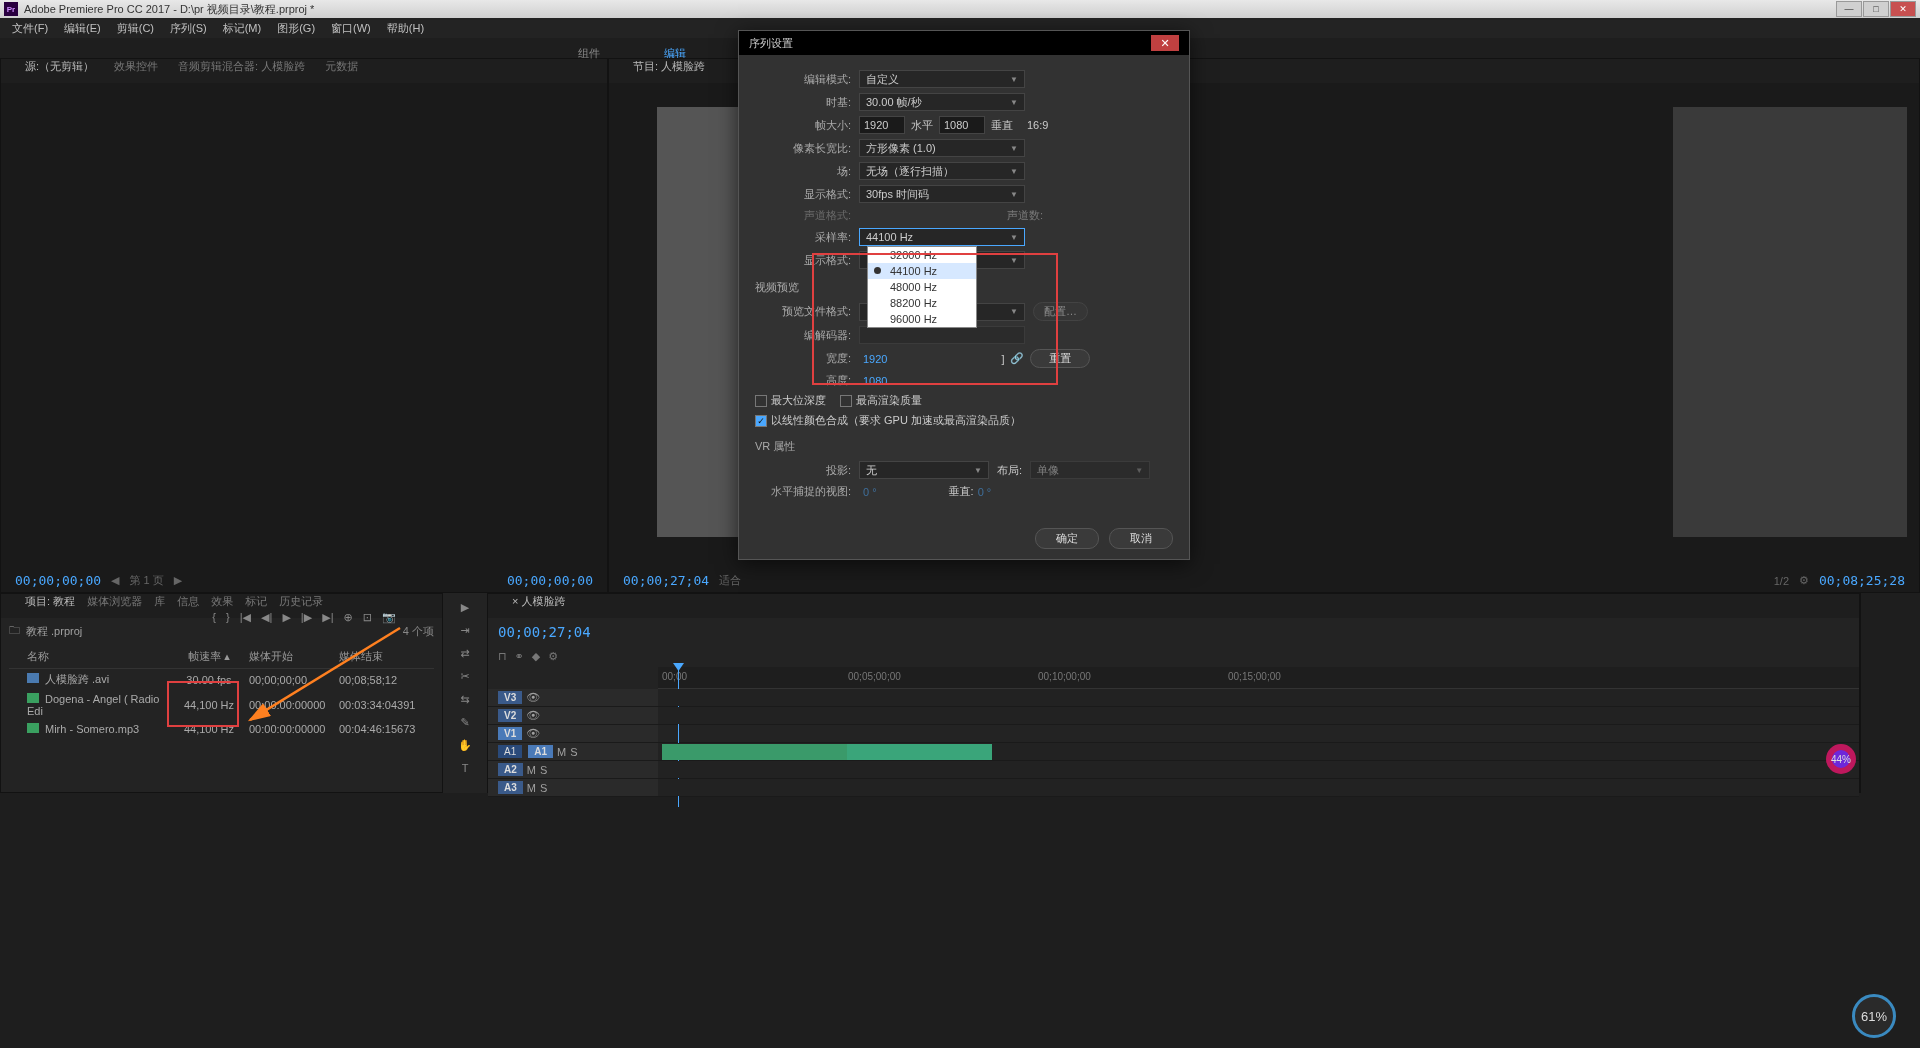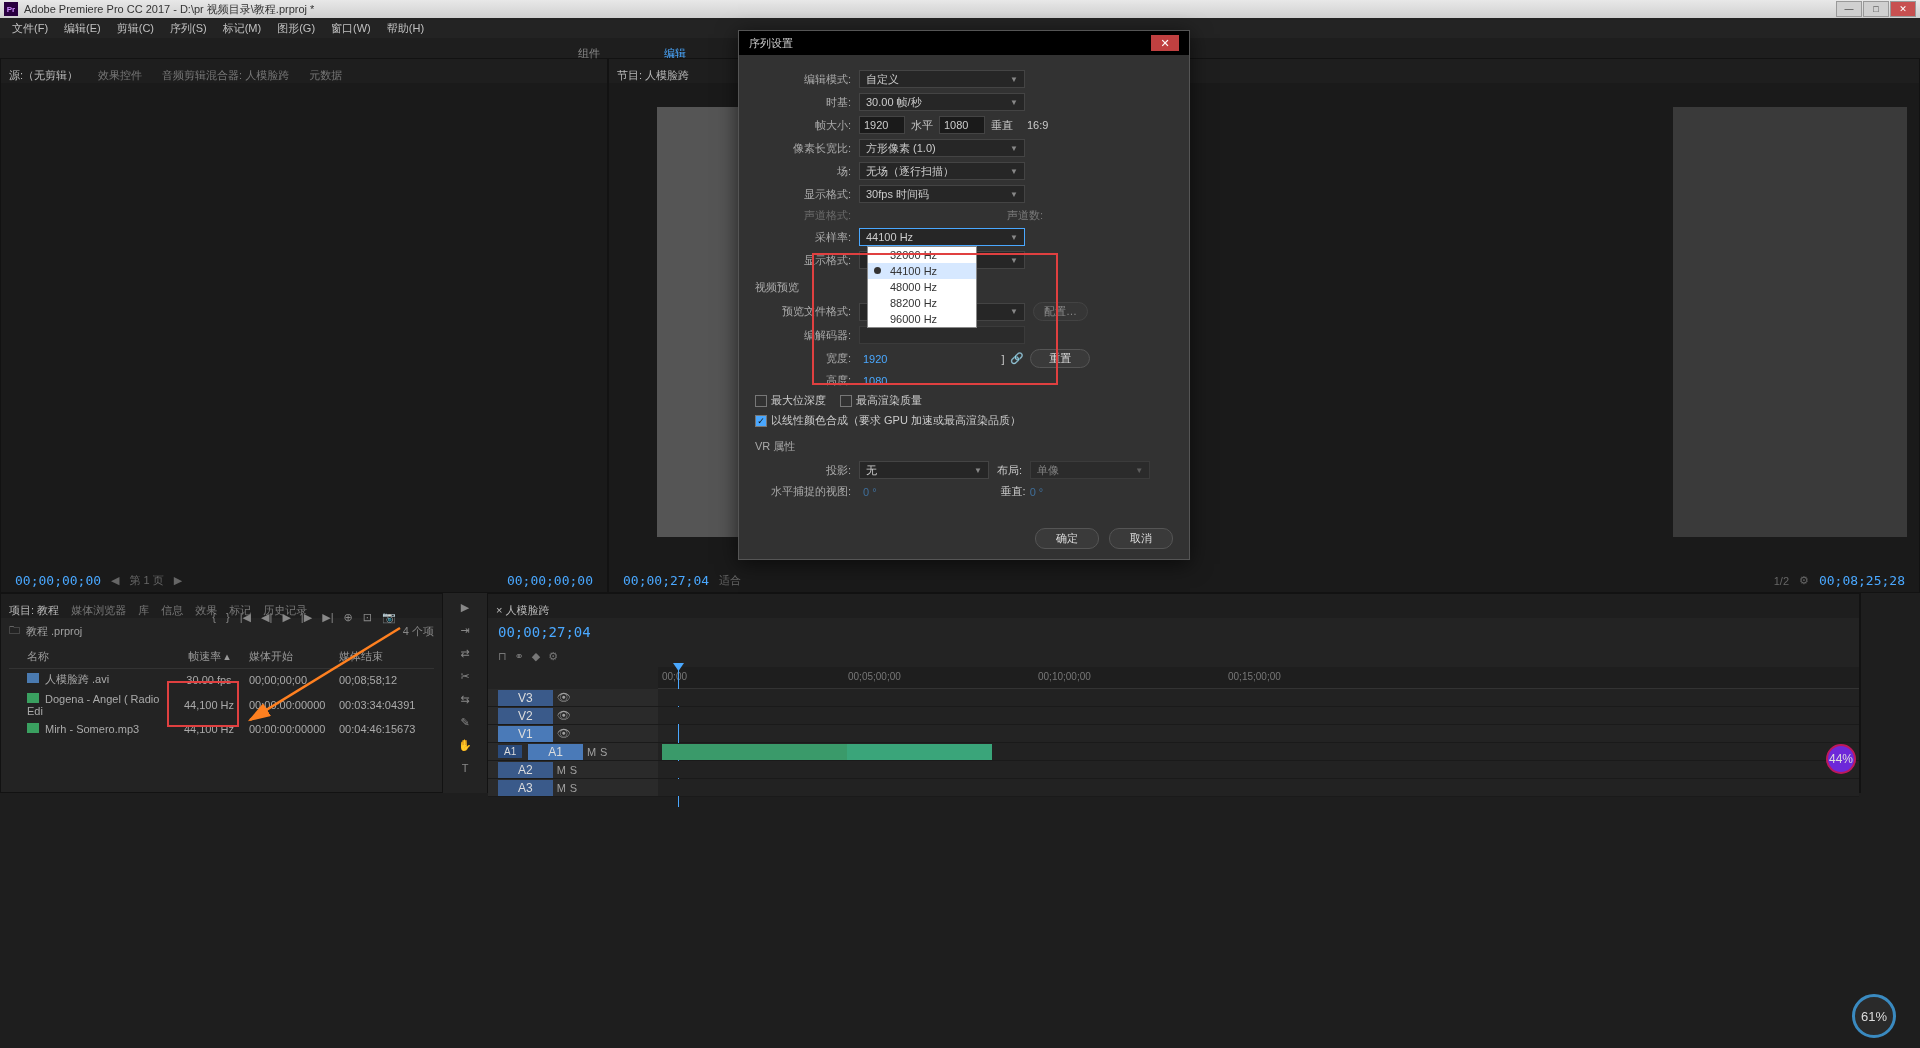--- a/index.html
+++ b/index.html
@@ -14,21 +14,21 @@
 
 
 .menubar { background: #232323; height: 20px; display: flex; align-items: center; padding: 0 4px; color: #c0c0c0; }
 .menubar .menu-item { padding: 0 8px; cursor: pointer; }
 
 
 .workspace-tabs { position: absolute; top: 44px; left: 540px; display: flex; gap: 20px; color: #888; }
 .workspace-tabs .ws-tab { padding: 2px 6px; margin-left: 32px; }
 .workspace-tabs .ws-tab.active { color: #4aa8ff; border-bottom: 2px solid #4aa8ff; }
 .panel { border: 1px solid #121212; background: #232323; }
-.panel-tabs-strip { height: 24px; background: #1e1e1e; display: flex; align-items: flex-end; padding: 0 8px; gap: 20px; color: #777; }
+.panel-tabs-strip { height: 24px; background: #1e1e1e; display: flex; align-items: flex-start; padding: 0 24px; gap: 20px; color: #777; }
 .panel-tabs-strip .ptab.active { color: #bbb; }
 
 
 .upper { display: flex; height: 535px; margin-top: 20px; }
 .src-panel { width: 608px; height: 100%; }
 .prog-panel { flex: 1; height: 100%; position: relative; }
 .panel-body { background: #1a1a1a; height: calc(100% - 24px); position: relative; }
 
 .timecode { color: #4aa8ff; font-family: monospace; font-size: 13px; }
 .transport { position: absolute; bottom: 6px; left: 50%; transform: translateX(-50%); display: flex; gap: 10px; color: #888; }
@@ -60,21 +60,21 @@
 
 
 .tl-header { padding: 6px 10px; }
 .tl-ruler { height: 22px; background: #1e1e1e; margin-left: 170px; position: relative; border-bottom: 1px solid #333; }
 .tl-ruler .tick { position: absolute; top: 4px; color: #777; font-size: 10px; }
 .tl-playhead { position: absolute; top: 0; width: 1px; background: #4aa8ff; height: 140px; }
 .tl-playhead::before { content: ''; position: absolute; top: -4px; left: -5px; width: 11px; height: 8px; background: #4aa8ff; clip-path: polygon(0 0, 100% 0, 50% 100%); }
 .tl-tracks { margin-left: 0; }
 .tl-track { display: flex; height: 18px; align-items: center; border-bottom: 1px solid #1a1a1a; }
 .tl-track-head { width: 170px; display: flex; align-items: center; gap: 4px; padding-left: 10px; background: #2a2a2a; height: 100%; }
-.tl-track-head .trk-label { background: #3a5a8a; color: #ddd; padding: 1px 20px; font-size: 12px; }
+.tl-track-head .trk-label { background: #3a5a8a; color: #ddd; padding: 1px 6px; font-size: 10px; font-weight: bold; }
 .tl-track-head.active .trk-label { background: #3a5a8a; }
 .tl-track-head .a1-src { background: #2a4a7a; color: #ddd; padding: 1px 6px; font-size: 10px; margin-right: 2px; }
 .tl-track-lane { flex: 1; position: relative; background: #222; height: 100%; }
 .clip { position: absolute; top: 1px; height: 16px; font-size: 10px; padding: 1px 4px; overflow: hidden; }
 .clip.video { background: #5a8ac0; color: #1a1a1a; }
 .clip.audio1 { background: #3a9a6a; }
 .clip.audio2 { background: #3aa57a; }
 
 .tl-icons { display: flex; gap: 8px; padding: 4px 10px; color: #777; }
 
@@ -102,21 +102,21 @@
 .dropdown-open .opt .bullet { position: absolute; left: 6px; top: 4px; width: 7px; height: 7px; border-radius: 50%; background: #333; }
 
 .red-box-dialog { position: absolute; border: 2px solid #e04040; pointer-events: none; z-index: 105; }
 
 
 .prog-preview { position: absolute; top: 24px; left: 48px; width: 530px; height: 430px; background: #555; }
 .prog-preview2 { position: absolute; top: 24px; right: 12px; width: 234px; height: 430px; background: #3a3a3a; }
 
 
 .perf-circle { position: absolute; bottom: 10px; right: 24px; width: 44px; height: 44px; border: 3px solid #3a8ac0; border-radius: 50%; display: flex; align-items: center; justify-content: center; color: #ddd; font-size: 13px; background: #2a2a2a; }
-.perf-circle2 { position: absolute; bottom: 274px; right: 64px; width: 30px; height: 30px; border: 2px solid #be185d; border-radius: 50%; display: flex; align-items: center; justify-content: center; color: #ddd; font-size: 12px; background: #6d28d9; z-index: 50; }
+.perf-circle2 { position: absolute; bottom: 274px; right: 64px; width: 30px; height: 30px; border: 6px solid #be185d; border-radius: 50%; display: flex; align-items: center; justify-content: center; color: #ddd; font-size: 10px; background: #6d28d9; z-index: 50; }
 </style>
 </head>
 <body>
 
 <div class="titlebar">
   <div class="pr-icon">Pr</div>
   <span>Adobe Premiere Pro CC 2017 - D:\pr 视频目录\教程.prproj *</span>
   <div class="win-controls">
     <div class="win-btn">—</div>
     <div class="win-btn">□</div>
@@ -447,21 +447,21 @@
         </div>
       <span style="padding:0 8px">布局:</span>
         <div class="dlg-select" style="width:120px;opacity:.5">
           <span>单像</span>
           <span class="chev">▼</span>
         </div>
       </div>
     <div class="dlg-row">
         <div class="dlg-label">水平捕捉的视图:</div>
         <span class="dlg-val" style="opacity:.5">0 °</span>
-      <span style="margin-left:120px">垂直:</span>
+      <span style="margin-left:68px">垂直:</span>
         <span class="dlg-val" style="opacity:.5">0 °</span>
       </div>
   </div>
   <div class="dlg-buttons">
     <div class="dlg-btn">确定</div>
     <div class="dlg-btn">取消</div>
   </div>
 </div>
 
 <div class="red-box-dialog" style="left:812px;top:253px;width:246px;height:132px"></div>

